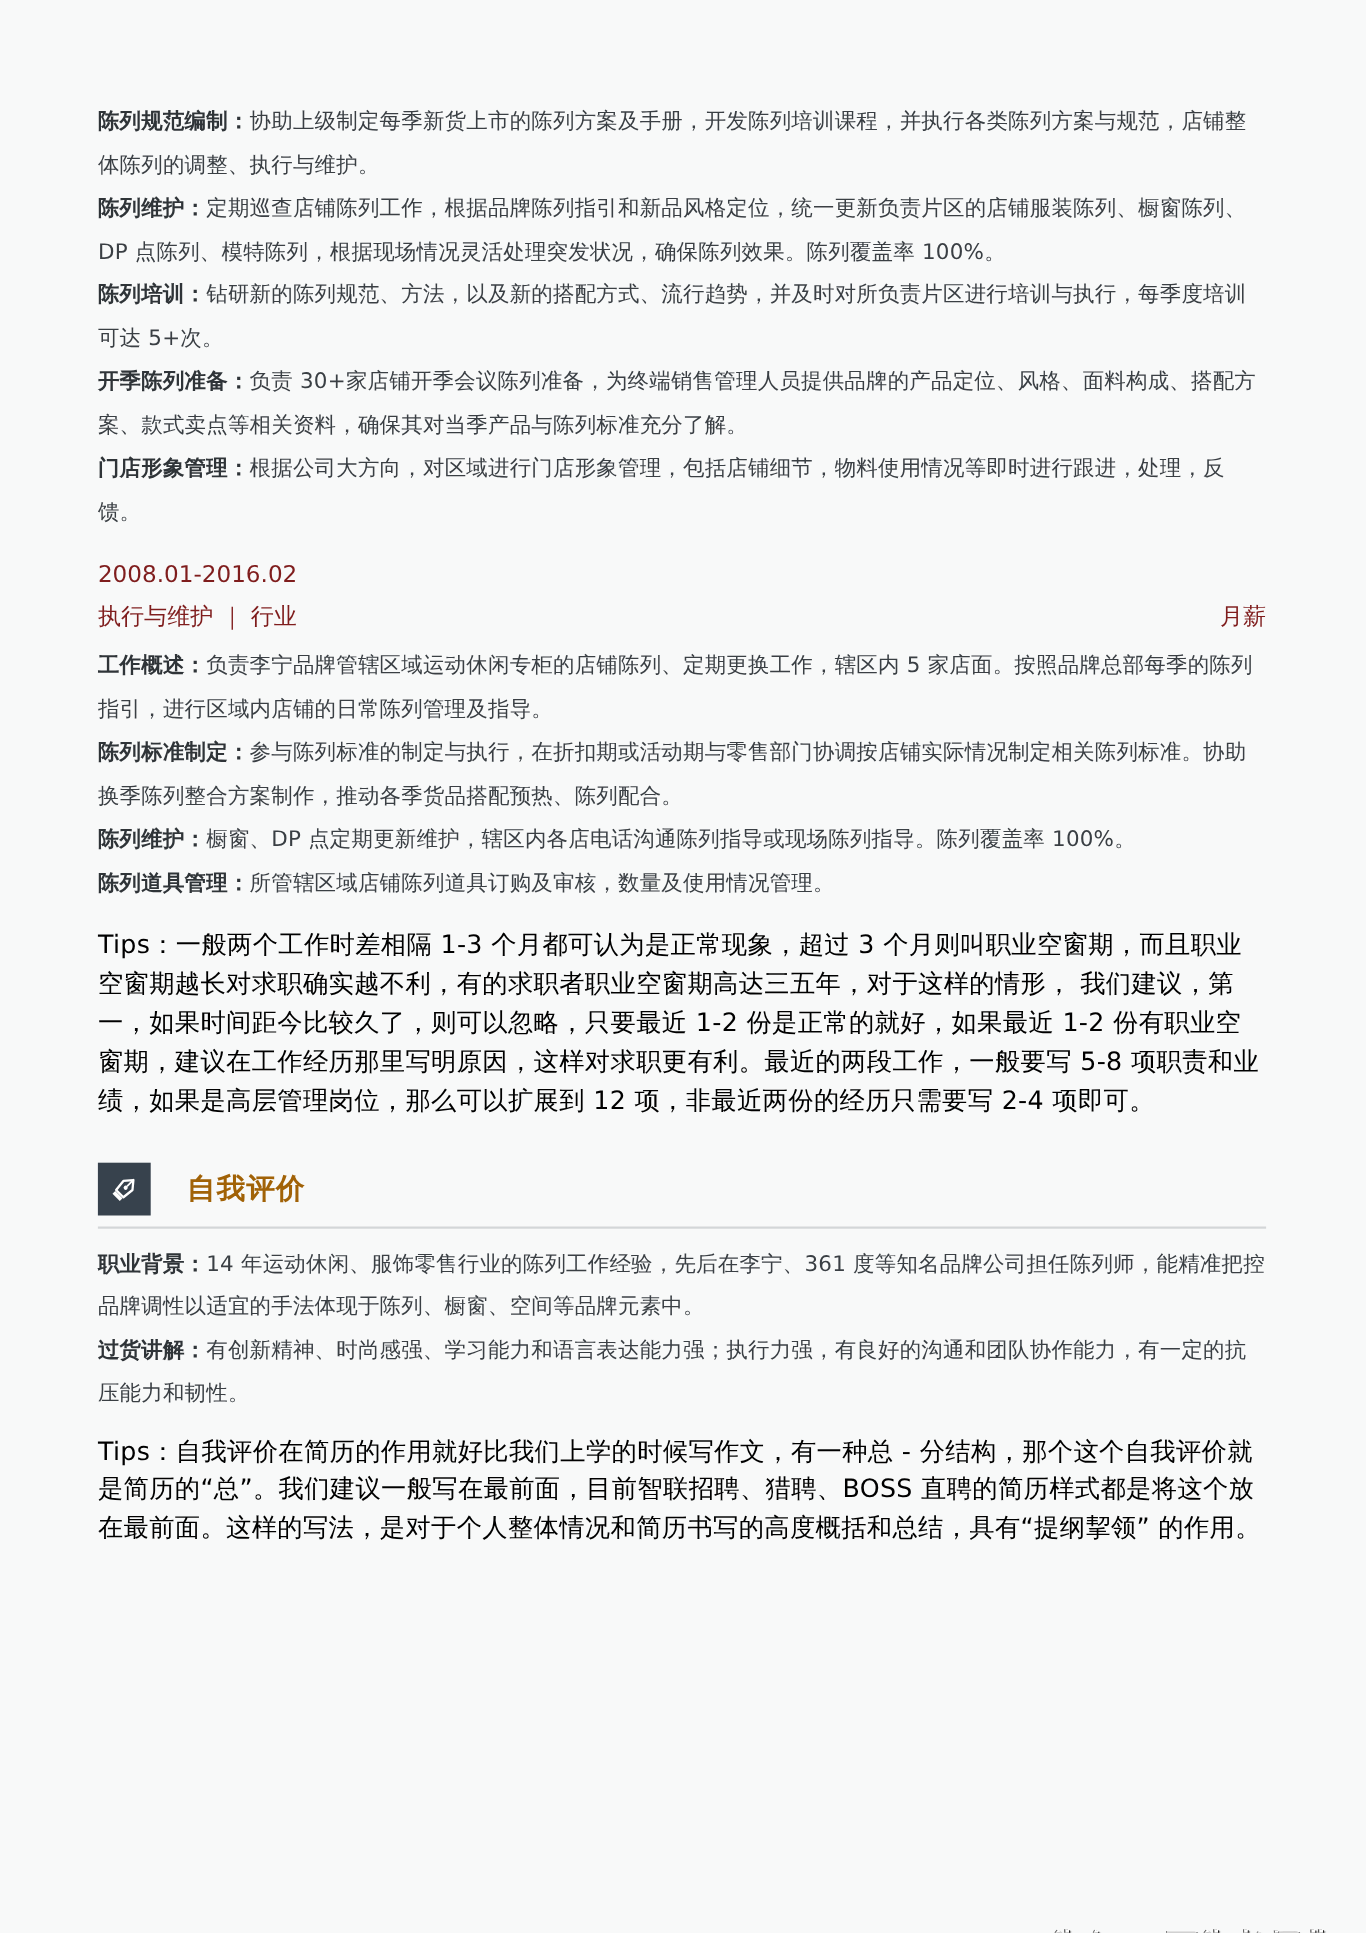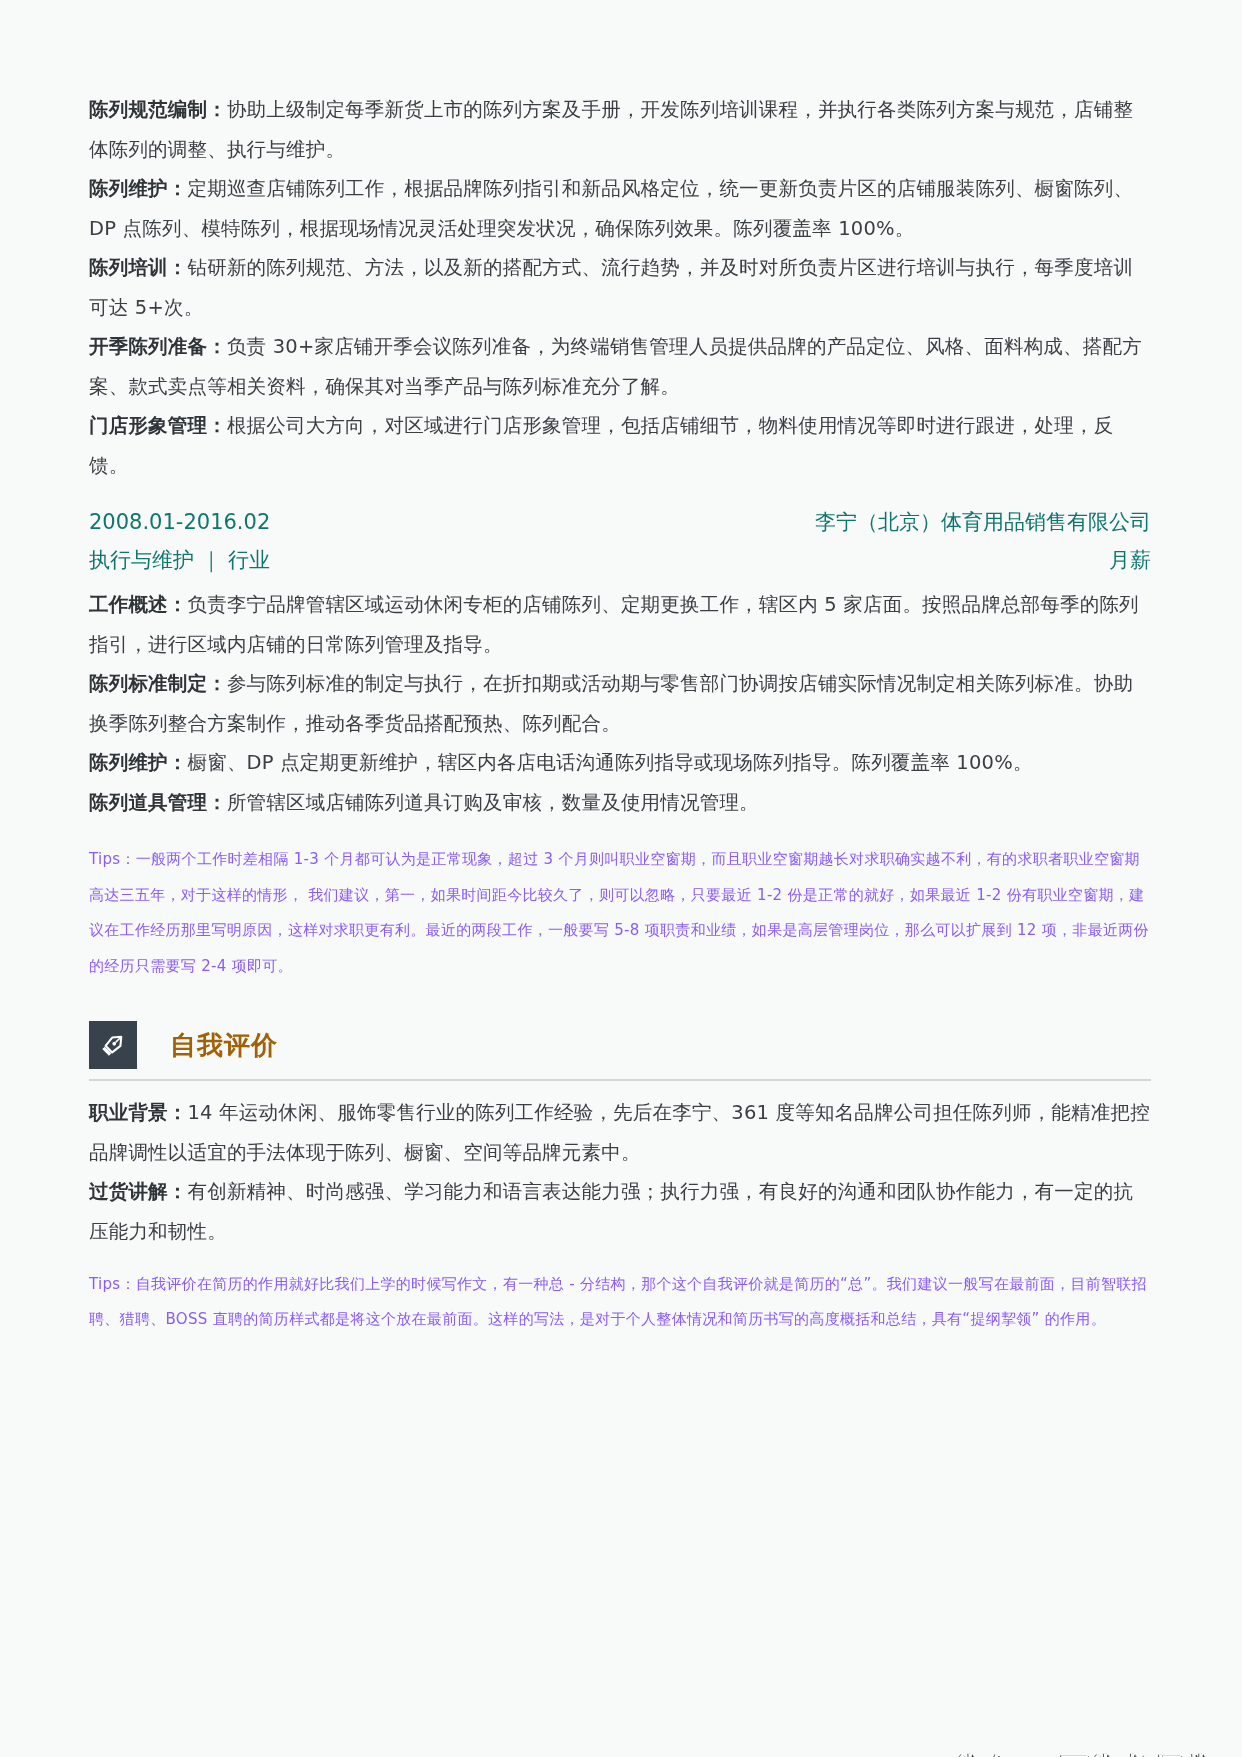--- a/index.html
+++ b/index.html
@@ -7,24 +7,24 @@
     width: 1242px; height: 1757px; overflow: hidden;
     background: #f8f9f9;
     font-family: "DejaVu Sans", "Liberation Sans", sans-serif;
     color: #3a3f44;
     position: relative;
   }
   .page { position: absolute; left: 89px; top: 90px; width: 1062px; }
   .para { font-size: 19.5px; line-height: 39.5px; margin: 0; letter-spacing: 0.2px; }
   .para .label { font-weight: bold; color: #2f3438; }
   .block1 .para { }
-  .job-head { display: flex; justify-content: space-between; font-size: 21px; line-height: 38px; margin-top: 18px; color: #0f766e; }
+  .job-head { display: flex; justify-content: space-between; font-size: 21px; line-height: 38px; margin-top: 18px; color: #7f1d1d; }
   .job-head.sub { margin-top: 0; }
   .job-block { margin-top: 6px; }
-  .tips { color: #8b5cf6; font-size: 15px; line-height: 35.5px; margin: 0; letter-spacing: 0.3px; }
+  .tips { color: #000000; font-size: 23px; line-height: 35.5px; margin: 0; letter-spacing: 0.3px; }
   .tips1 { margin-top: 20px; }
   .section-head { position: relative; margin-top: 37px; height: 58px; border-bottom: 2px solid #d3d6d8; }
   .section-icon { position: absolute; left: 0; top: 0; width: 48px; height: 48px; background: #37424d; display:flex; align-items:center; justify-content:center; }
   .section-title { position: absolute; left: 81px; top: 4px; font-size: 26px; font-weight: bold; color: #a16207; letter-spacing: 1px; line-height: 40px; }
   .self-block { margin-top: 12px; }
   .tips2 { margin-top: 16px; line-height: 34.5px; }
   .watermark { position: absolute; left: 954px; top: 1749px; font-size: 30px; font-weight: bold; color: #ffffff;
     text-shadow: 1px 1px 0 #222, -1px 0 0 #555, 2px 2px 1px #777; letter-spacing: 1px; }
 </style>
 </head>
@@ -35,21 +35,20 @@
   <div class="block1">
     <p class="para"><span class="label">陈列规范编制：</span><span>协助上级制定每季新货上市的陈列方案及手册，开发陈列培训课程，并执行各类陈列方案与规范，店铺整体陈列的调整、执行与维护。</span></p>
     <p class="para"><span class="label">陈列维护：</span><span>定期巡查店铺陈列工作，根据品牌陈列指引和新品风格定位，统一更新负责片区的店铺服装陈列、橱窗陈列、DP 点陈列、模特陈列，根据现场情况灵活处理突发状况，确保陈列效果。陈列覆盖率 100%。</span></p>
     <p class="para"><span class="label">陈列培训：</span><span>钻研新的陈列规范、方法，以及新的搭配方式、流行趋势，并及时对所负责片区进行培训与执行，每季度培训可达 5+次。</span></p>
     <p class="para"><span class="label">开季陈列准备：</span><span>负责 30+家店铺开季会议陈列准备，为终端销售管理人员提供品牌的产品定位、风格、面料构成、搭配方案、款式卖点等相关资料，确保其对当季产品与陈列标准充分了解。</span></p>
     <p class="para"><span class="label">门店形象管理：</span><span>根据公司大方向，对区域进行门店形象管理，包括店铺细节，物料使用情况等即时进行跟进，处理，反馈。</span></p>
   </div>
 
   <div class="job-head">
     <span>2008.01-2016.02</span>
-    <span>李宁（北京）体育用品销售有限公司</span>
   </div>
   <div class="job-head sub">
     <span>执行与维护 ｜ 行业</span>
     <span>月薪</span>
   </div>
 
   <div class="job-block">
     <p class="para"><span class="label">工作概述：</span><span>负责李宁品牌管辖区域运动休闲专柜的店铺陈列、定期更换工作，辖区内 5 家店面。按照品牌总部每季的陈列指引，进行区域内店铺的日常陈列管理及指导。</span></p>
     <p class="para"><span class="label">陈列标准制定：</span><span>参与陈列标准的制定与执行，在折扣期或活动期与零售部门协调按店铺实际情况制定相关陈列标准。协助换季陈列整合方案制作，推动各季货品搭配预热、陈列配合。</span></p>
     <p class="para"><span class="label">陈列维护：</span><span>橱窗、DP 点定期更新维护，辖区内各店电话沟通陈列指导或现场陈列指导。陈列覆盖率 100%。</span></p>

